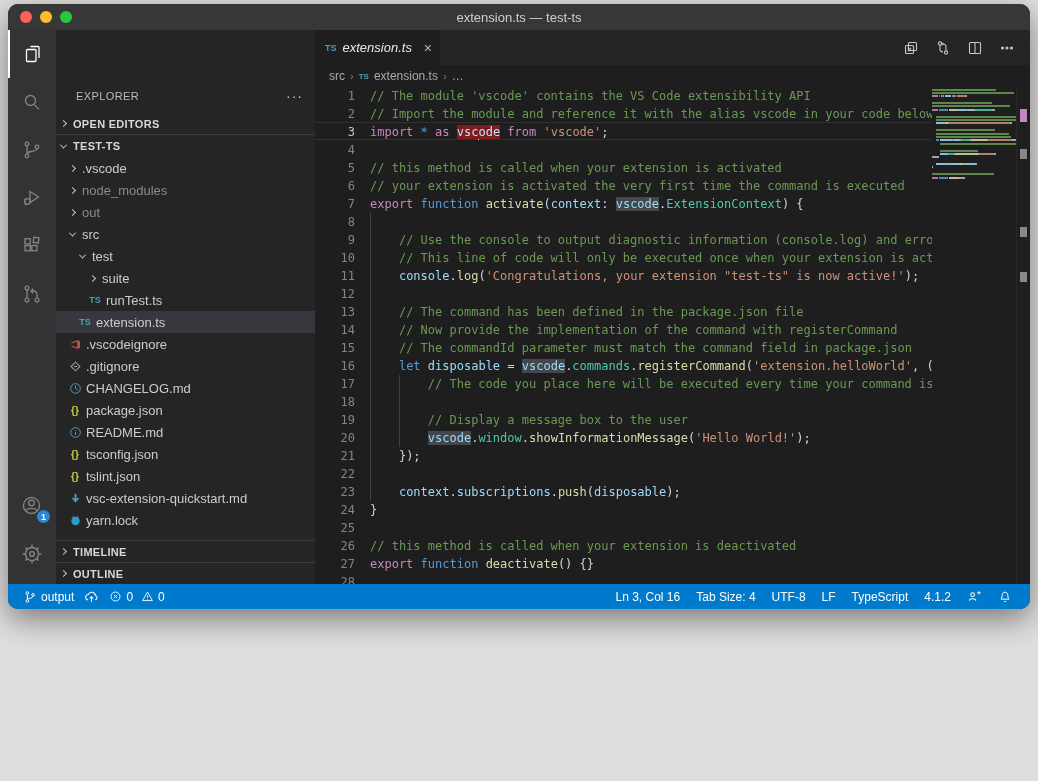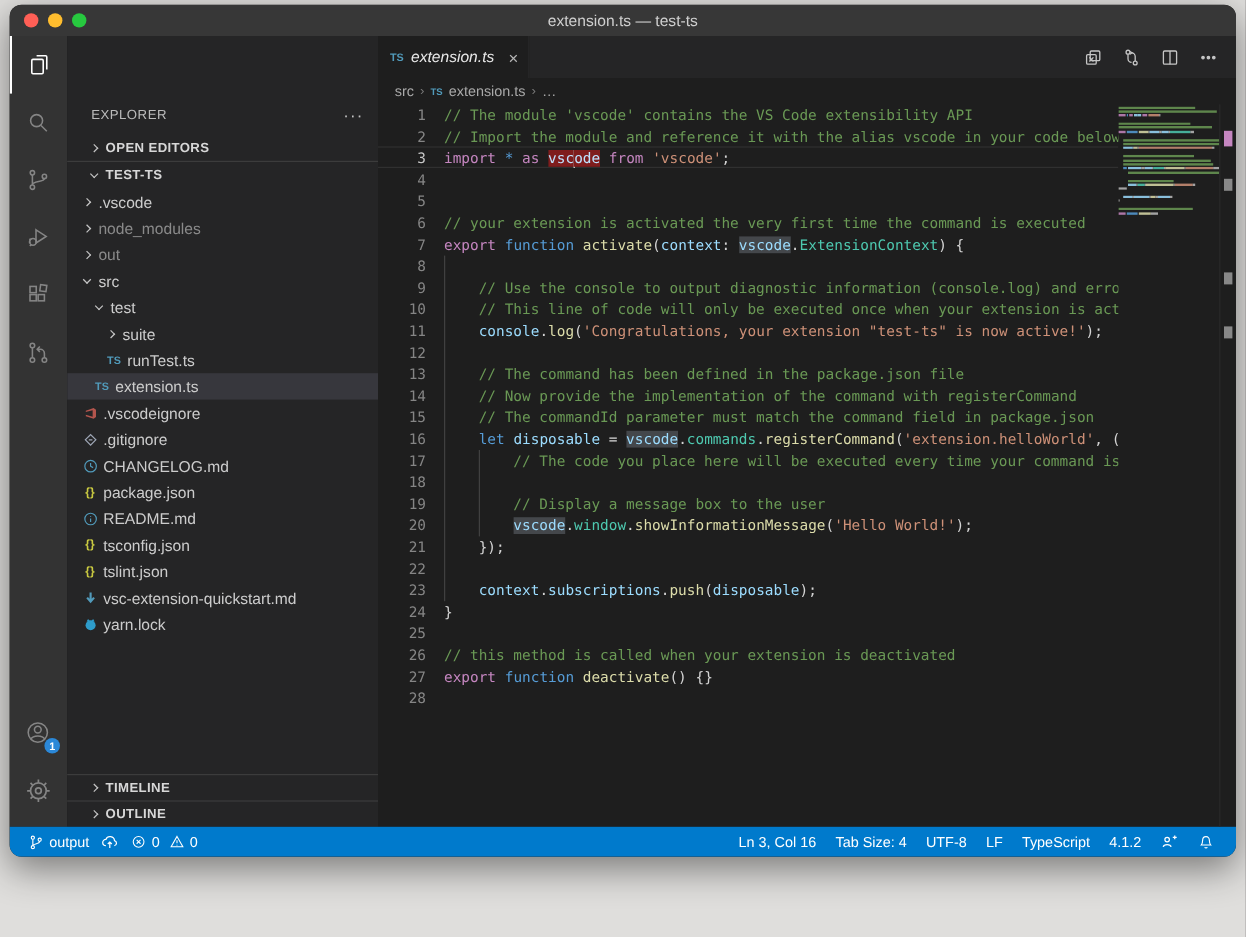--- a/index.html
+++ b/index.html
@@ -1,17 +1,17 @@
 <!DOCTYPE html>
 <html><head>
 <meta charset="utf-8">
 <style>
   * { margin:0; padding:0; box-sizing:border-box; }
   html,body { width:1038px; height:781px; background:#DFDEDC; font-family:"Liberation Sans", sans-serif; overflow:hidden; }
-  .window { position:absolute; left:8px; top:4px; width:1022px; height:710px; background:#1E1E1E; border-radius:10px; overflow:hidden; box-shadow:0 10px 30px rgba(0,0,0,.45); display:flex; flex-direction:column; }
+  .window { position:absolute; left:8px; top:4px; width:1022px; height:605px; background:#1E1E1E; border-radius:10px; overflow:hidden; box-shadow:0 10px 30px rgba(0,0,0,.45); display:flex; flex-direction:column; }
 
   
   .titlebar { height:26px; background:#373737; display:flex; align-items:center; position:relative; flex:none; }
   .lights { display:flex; gap:8px; padding-left:12px; }
   .light { width:12px; height:12px; border-radius:50%; }
   .light.r { background:#FF5F56; } .light.y { background:#FFBD2E; } .light.g { background:#27C93F; }
   .titlebar .title { position:absolute; left:0; right:0; text-align:center; color:#CFCFCF; font-size:13px; }
 
   
   .main { flex:1; display:flex; min-height:0; }
@@ -22,21 +22,21 @@
   .ab-item svg { stroke:#858585; fill:none; stroke-width:1.3; }
   .ab-item.active { border-left:2px solid #fff; }
   .ab-item.active svg { stroke:#FFFFFF; }
   .ab-spacer { flex:1; }
   .badge { position:absolute; right:6px; bottom:7px; min-width:13px; height:13px; border-radius:7px; background:#2B88D8; color:#fff; font-size:9px; font-weight:bold; display:flex; align-items:center; justify-content:center; }
 
   
   .sidebar { width:259px; background:#252526; color:#CCCCCC; display:flex; flex-direction:column; flex:none; font-size:13px; }
   .sb-header { height:35px; display:flex; align-items:center; padding:0 12px 0 20px; font-size:11px; letter-spacing:.4px; color:#BBBBBB; flex:none;margin-top:48px; }
   .sb-header .dots { margin-left:auto; color:#C5C5C5; font-size:14px; letter-spacing:1px; cursor:pointer; }
-  .sb-sect { height:22px; display:flex; align-items:center; font-size:11px; font-weight:bold; color:#D7D7D7; letter-spacing:.3px; padding-left:16px; cursor:pointer; flex:none; }
+  .sb-sect { height:22px; display:flex; align-items:center; font-size:11px; font-weight:bold; color:#D7D7D7; letter-spacing:.3px; padding-left:1px; cursor:pointer; flex:none; }
   .sb-sect.bordered { border-bottom:1px solid #3c3c3c; }
   .sb-sect.topline { border-top:1px solid #3c3c3c; }
   .chev { width:5px; height:5px; border-right:1.4px solid #C5C5C5; border-bottom:1.4px solid #C5C5C5; transform:rotate(-45deg); margin:0 7px 0 4px; flex:none; }
   .chev.open { transform:rotate(45deg) translate(-1px,-1px); }
   .tree { flex:1; overflow:hidden; }
   .trow { height:22px; display:flex; align-items:center; cursor:pointer; white-space:nowrap; }
   .trow.sel { background:#37373D; }
   .trow.dim .tlabel { color:#8A8A8A; }
   .tlabel { color:#CCCCCC; }
   .ficon { width:18px; flex:none; display:flex; align-items:center; justify-content:center; margin-right:2px; }
@@ -351,20 +351,21 @@
             <div class="line">
               <span class="ln active">3</span>
               <span class="ltext"><span class="tk-k">import</span><span class="tk-p"> </span><span class="tk-b">*</span><span class="tk-p"> </span><span class="tk-k">as</span><span class="tk-p"> </span><span class="tk-vsel">vsc</span><span class="cursor"></span><span class="tk-vsel">ode</span><span class="tk-p"> </span><span class="tk-k">from</span><span class="tk-p"> </span><span class="tk-s">'vscode'</span><span class="tk-p">;</span></span>
             </div>
             <div class="line">
               <span class="ln">4</span>
               <span class="ltext"></span>
             </div>
             <div class="line">
               <span class="ln">5</span>
+              <span class="ltext"><span class="tk-c">// this method is called when your extension is activated</span></span>
             </div>
             <div class="line">
               <span class="ln">6</span>
               <span class="ltext"><span class="tk-c">// your extension is activated the very first time the command is executed</span></span>
             </div>
             <div class="line">
               <span class="ln">7</span>
               <span class="ltext"><span class="tk-k">export</span><span class="tk-p"> </span><span class="tk-b">function</span><span class="tk-p"> </span><span class="tk-f">activate</span><span class="tk-p">(</span><span class="tk-v">context</span><span class="tk-p">: </span><span class="tk-vhl">vscode</span><span class="tk-p">.</span><span class="tk-t">ExtensionContext</span><span class="tk-p">) {</span></span>
             </div>
             <div class="line">

